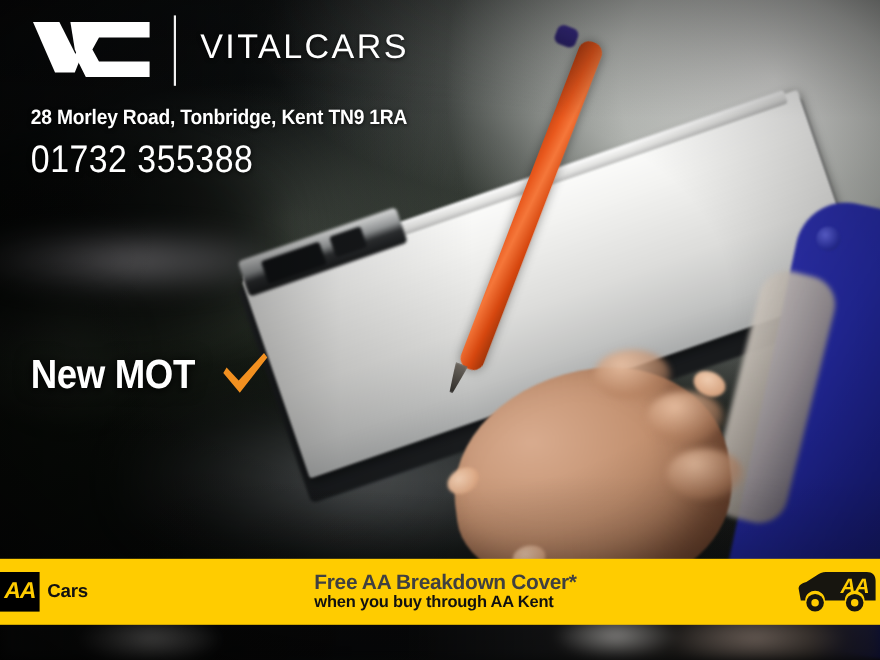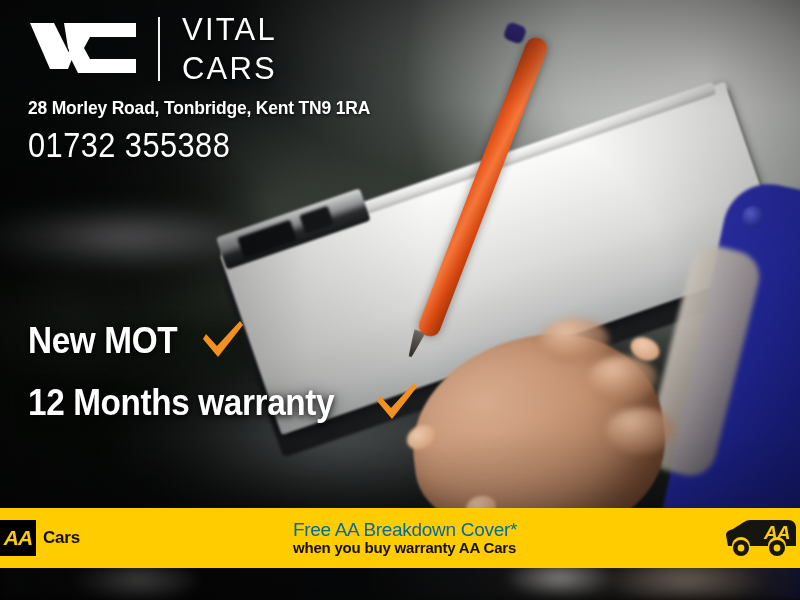--- a/index.html
+++ b/index.html
@@ -316,21 +316,21 @@
   }
   .logo-divider {
     width: 2px;
     height: 64px;
     background: #ffffff;
     margin: 0 22px 0 10px;
     opacity: 0.95;
   }
   .logo-words {
     display: flex;
-    flex-direction: column;
+    flex-direction: row;
     justify-content: center;
     line-height: 1;
   }
   .logo-words .l1,
   .logo-words .l2 {
     color: #ffffff;
     font-family: "Liberation Sans", sans-serif;
     font-size: 31px;
     font-weight: 400;
     letter-spacing: 2.2px;
@@ -435,24 +435,24 @@
     font-family: "Liberation Sans", sans-serif;
     font-size: 17px;
     font-weight: 700;
     letter-spacing: -0.2px;
   }
   .aa-offer {
     margin-left: 30px;
     line-height: 1.12;
   }
   .aa-offer-main {
-    color: #0369a1;
+    color: #404040;
     font-family: "Liberation Sans", sans-serif;
     font-size: 19px;
-    font-weight: 400;
+    font-weight: 700;
     letter-spacing: -0.3px;
     white-space: nowrap;
   }
   .aa-offer-sub {
     color: #111111;
     font-family: "Liberation Sans", sans-serif;
     font-size: 15px;
     font-weight: 700;
     letter-spacing: -0.2px;
     white-space: nowrap;
@@ -552,44 +552,36 @@
 
     <div class="feature-row">
       <span class="feature-text">New MOT</span>
       <span class="tick">
         <svg width="46" height="42" viewBox="0 0 46 42" xmlns="http://www.w3.org/2000/svg" aria-hidden="true">
           <path d="M3 19 L6 14 L17 26 L40 1 L43 5 L18 37 Z" fill="#F29020"></path>
         </svg>
       </span>
     </div>
 
-    <div class="feature-row">
-      <span class="feature-text">12 Months warranty</span>
-      <span class="tick">
-        <svg width="46" height="42" viewBox="0 0 46 42" xmlns="http://www.w3.org/2000/svg" aria-hidden="true">
-          <path d="M3 19 L6 14 L17 26 L40 1 L43 5 L18 37 Z" fill="#F29020"></path>
-        </svg>
-      </span>
-    </div>
 
 
   </div>
 
   <div class="aa-banner">
 
     <span class="aa-logo-group">
       <span class="aa-square">
         <span class="aa-square-text">AA</span>
       </span>
       <span class="aa-cars-word">Cars</span>
     </span>
 
     <span class="aa-offer">
       <div class="aa-offer-main">Free AA Breakdown Cover*</div>
-      <div class="aa-offer-sub">when you buy warranty AA Cars</div>
+      <div class="aa-offer-sub">when you buy through AA Kent</div>
     </span>
 
     <span class="aa-van">
       <svg width="78" height="40" viewBox="0 0 78 40" xmlns="http://www.w3.org/2000/svg" aria-hidden="true">
         <path d="M6 28 L4 17 C4 14 7 12 11 11 L22 4 C25 2 28 2 31 2 L66 2 C71 2 74 5 74 10 L74 28 L64 28 C64 22 59 19 55 19 C51 19 46 22 46 28 L28 28 C28 22 23 19 19 19 C15 19 10 22 10 28 Z" fill="#17150f"></path>
         <circle cx="19" cy="30" r="8" fill="#17150f"></circle>
         <circle cx="19" cy="30" r="3.4" fill="#FFCC00"></circle>
         <circle cx="55" cy="30" r="8" fill="#17150f"></circle>
         <circle cx="55" cy="30" r="3.4" fill="#FFCC00"></circle>
         <path d="M12 11 L24 6 L36 6 L36 13 L12 14 Z" fill="#FFCC00" opacity="0.0"></path>

